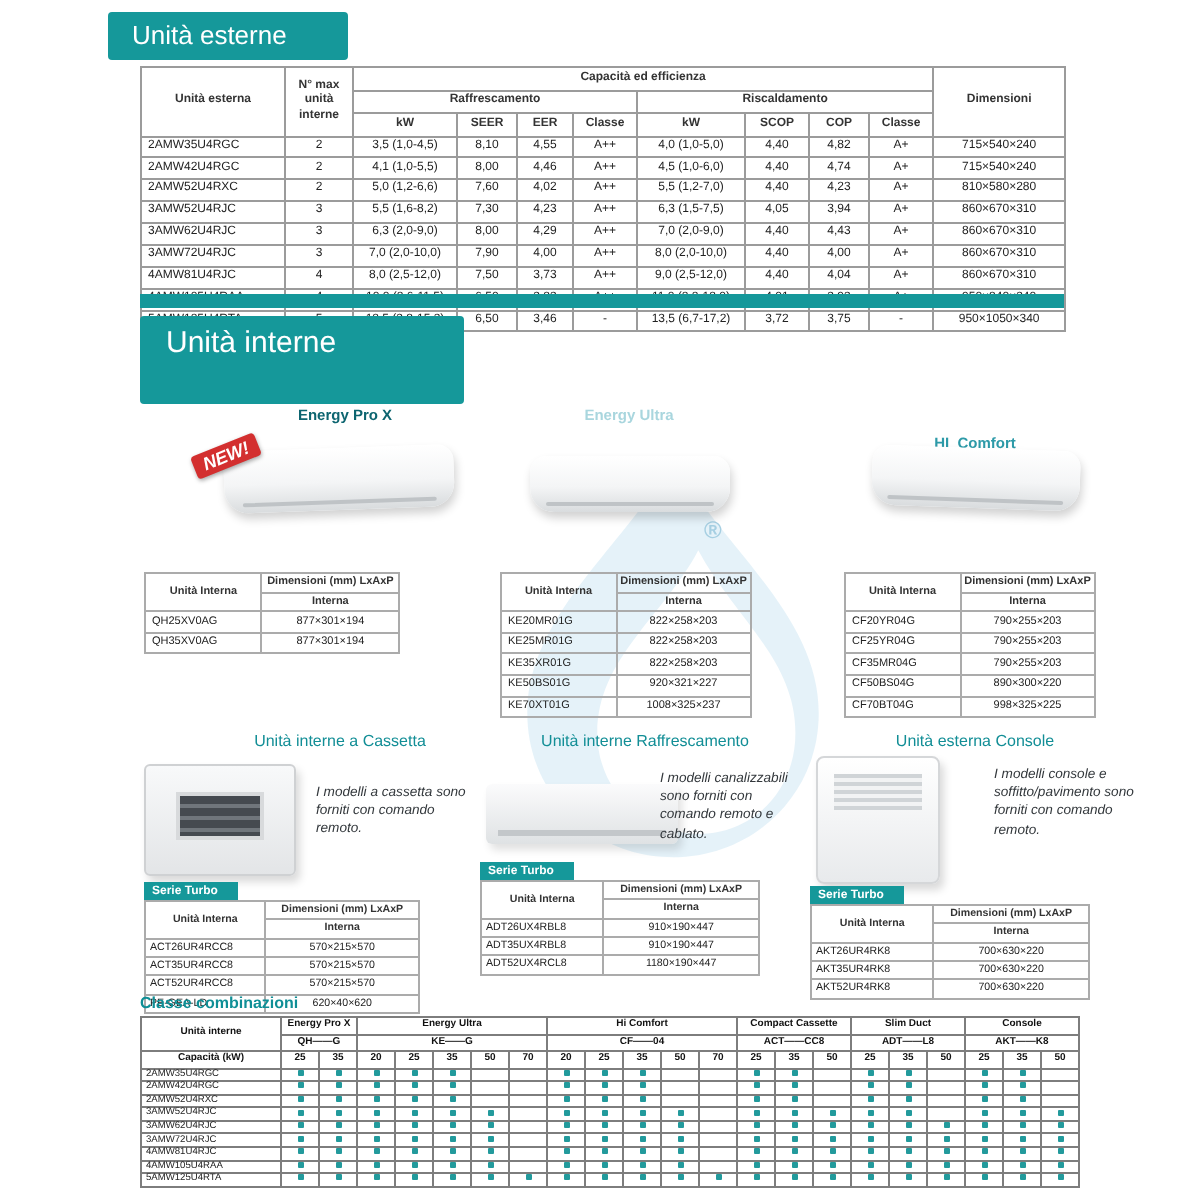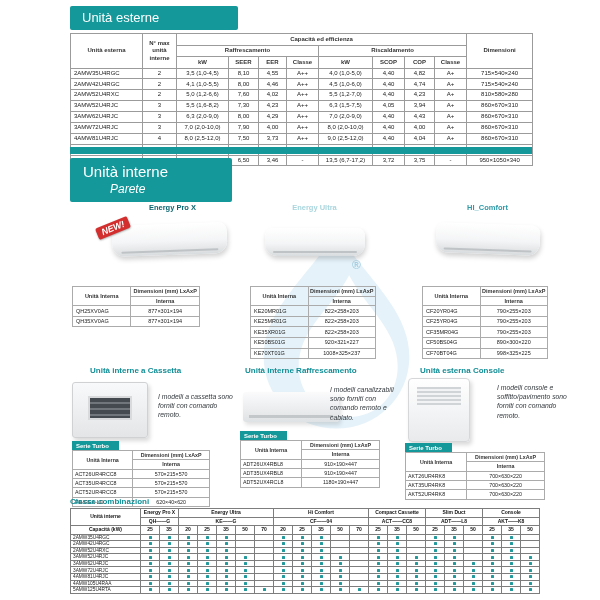--- a/index.html
+++ b/index.html
@@ -5,38 +5,38 @@
   * { margin:0; padding:0; box-sizing:border-box; }
   html,body { width:600px; height:600px; }
   body {
     position:relative; background:#fff; overflow:hidden;
     font-family:"Liberation Sans", sans-serif; color:#222;
   }
   .abs { position:absolute; }
 
   
   .teal-box { background:#15989a; color:#fff; border-radius:2px; }
-  #ext-header { left:70px; top:6px; width:168px; height:24px; font-size:13px; padding:4px 0 0 12px; }
+  #ext-header { left:54px; top:6px; width:120px; height:24px; font-size:13px; padding:4px 0 0 12px; }
   #int-header { left:70px; top:158px; width:162px; height:44px; }
   #int-header .l1 { font-size:15px; padding:5px 0 0 13px; }
   #int-header .l2 { font-size:12px; font-style:italic; padding:2px 0 0 40px; }
   #teal-bar { left:70px; top:147px; width:462px; height:7px; background:#15989a; }
 
   
   table { border-collapse:collapse; background:transparent; }
   #ext-table { left:70px; top:33px; width:462px; table-layout:fixed; font-size:6px; }
   #ext-table th { border:1px solid #9b9b9b; font-weight:bold; font-size:6px; padding:1.5px 1px; line-height:1.25; color:#333; text-align:center; }
   #ext-table td { border:1px solid #9b9b9b; padding:1.2px 1px; text-align:center; line-height:1.25; }
   #ext-table td.model { text-align:left; padding-left:3px; }
 
   
   .prod-title { font-size:7.5px; font-weight:bold; text-align:center; }
   #wp1-title { left:105px; top:203px; width:135px; color:#0d6570; }
   #wp2-title { left:252px; top:203px; width:125px; color:#a9d6de; }
-  #wp3-title { left:425px; top:203px; width:125px; color:#2d9aa8; }
+  #wp3-title { left:425px; top:217px; width:125px; color:#2d9aa8; }
 
   .wallunit { background:linear-gradient(180deg,#ffffff 0%,#f4f5f6 55%,#d9dcde 100%);
     border-radius:8px 8px 12px 12px; box-shadow:1px 3px 5px rgba(0,0,0,.18); }
   .wallunit::after { content:""; position:absolute; left:8%; right:8%; bottom:3px; height:2px; background:#bfc3c6; border-radius:2px; }
   #wp1-img { left:112px; top:224px; width:115px; height:31px; transform:rotate(-2deg); }
   #wp2-img { left:265px; top:228px; width:100px; height:28px; }
   #wp3-img { left:436px; top:224px; width:104px; height:30px; transform:rotate(2deg); }
   #new-badge { left:96px; top:222px; background:#d32f2f; color:#fff; font-weight:bold; font-style:italic;
     font-size:9px; padding:1px 5px; transform:rotate(-22deg); border-radius:2px; box-shadow:0 1px 2px rgba(0,0,0,.35); }
 
@@ -47,21 +47,21 @@
   .wall-table td.model { text-align:left; padding-left:3px; }
   #wp1-table { left:72px;  top:286px; width:128px; }
   #wp2-table { left:250px; top:286px; width:126px; }
   #wp3-table { left:422px; top:286px; width:126px; }
 
   
   #watermark { left:252px; top:228px; width:170px; height:205px; opacity:.45; }
   #reg-mark { left:352px; top:258px; font-size:12px; color:#a6cfe2; font-weight:bold; }
 
   
-  .sec-title { font-size:8px; font-weight:bold; color:#128e96; }
+  .sec-title { font-size:8px; font-weight:normal; color:#128e96; text-align:center; }
   #s1-title { left:90px;  top:366px; width:160px; }
   #s2-title { left:245px; top:366px; width:155px; }
   #s3-title { left:420px; top:366px; width:135px; }
 
   .note { font-size:6.8px; font-style:italic; color:#33383c; line-height:1.35; }
   #s1-note { left:158px; top:392px; width:80px; }
   #s2-note { left:330px; top:385px; width:74px; }
   #s3-note { left:497px; top:383px; width:70px; }
 
   .cassette { left:72px; top:382px; width:76px; height:56px; background:linear-gradient(180deg,#f8f9fa,#e3e5e7);
@@ -260,21 +260,20 @@
         <td>-</td>
         <td>950×1050×340</td>
       </tr>
     </tbody>
 </table>
 
 <div id="teal-bar" class="abs"></div>
 
 <div id="int-header" class="abs teal-box">
   <div class="l1">Unità interne</div>
-  <div class="l2">Parete</div>
 </div>
 
 <svg id="watermark" class="abs" viewBox="0 0 175 210">
   <path d="M87 2 C60 48 12 82 12 132 C12 174 46 206 87 206 C128 206 162 174 162 132 C162 82 114 48 87 2 Z" fill="#c6e3f2"></path>
   <path d="M100 48 C82 82 48 104 48 142 C48 172 72 194 100 194 C128 194 150 172 150 142 C150 104 118 82 100 48 Z" fill="#ffffff"></path>
 </svg>
 <div id="reg-mark" class="abs">®</div>
 
 <div id="wp1-title" class="abs prod-title">Energy Pro X</div>
 <div id="wp2-title" class="abs prod-title">Energy Ultra</div>

